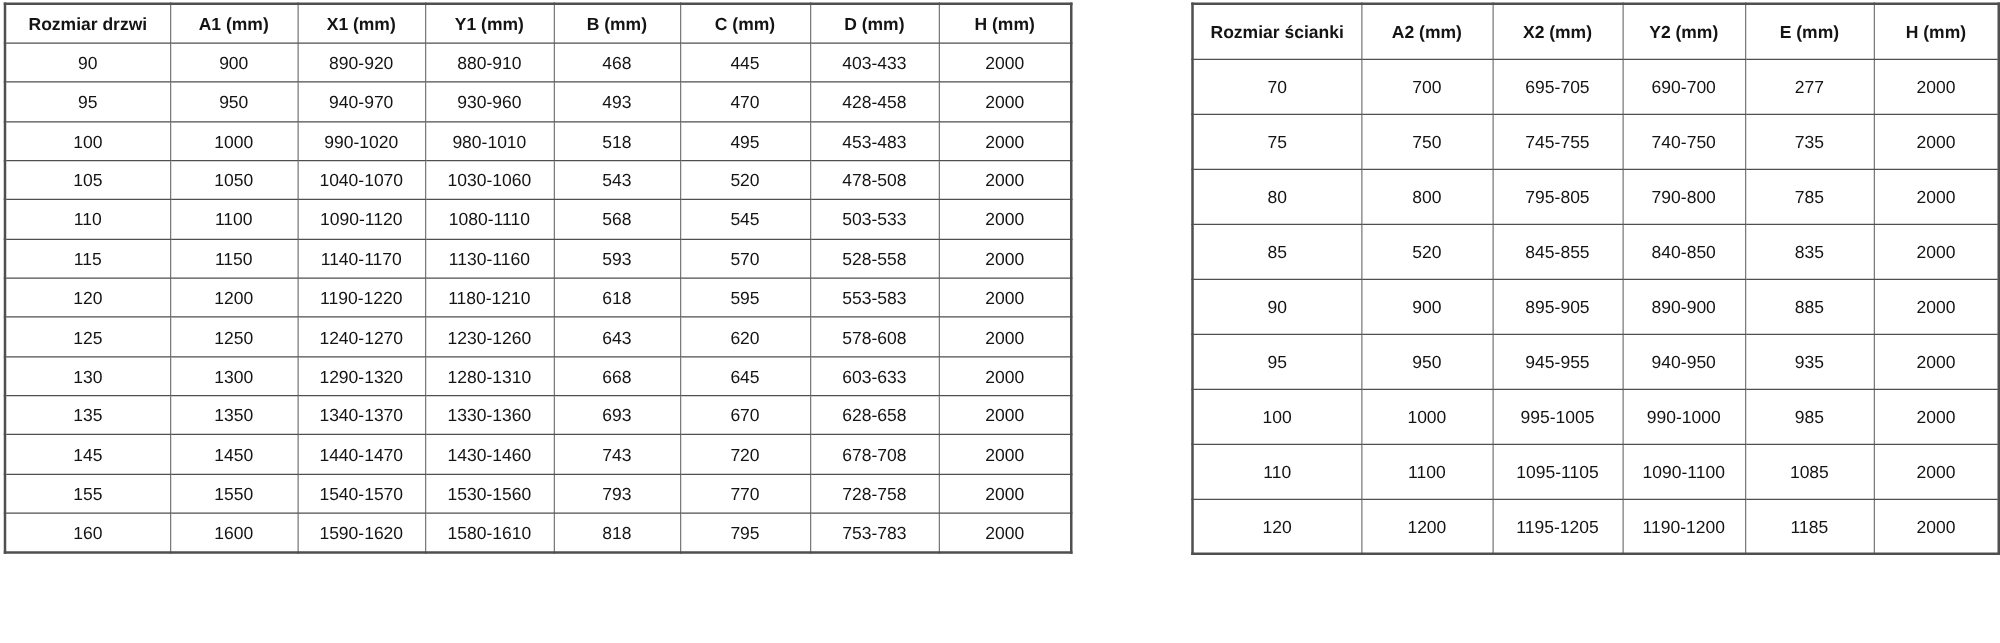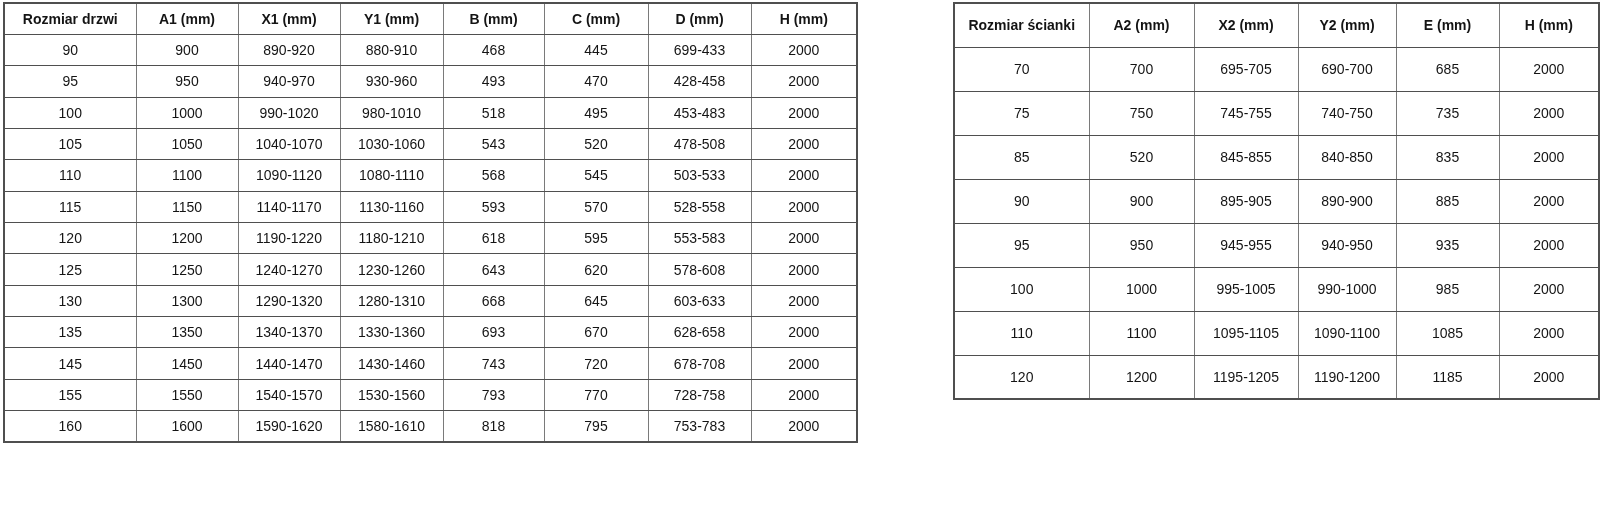--- a/index.html
+++ b/index.html
@@ -82,21 +82,21 @@
         </tr>
       </thead>
       <tbody>
         <tr>
           <td>90</td>
           <td>900</td>
           <td>890-920</td>
           <td>880-910</td>
           <td>468</td>
           <td>445</td>
-          <td>699-433</td>
+          <td>403-433</td>
           <td>2000</td>
         </tr>
         <tr>
           <td>95</td>
           <td>950</td>
           <td>940-970</td>
           <td>930-960</td>
           <td>493</td>
           <td>470</td>
           <td>428-458</td>
@@ -233,32 +233,40 @@
           <th>E (mm)</th>
           <th>H (mm)</th>
         </tr>
       </thead>
       <tbody>
         <tr>
           <td>70</td>
           <td>700</td>
           <td>695-705</td>
           <td>690-700</td>
-          <td>685</td>
+          <td>277</td>
           <td>2000</td>
         </tr>
         <tr>
           <td>75</td>
           <td>750</td>
           <td>745-755</td>
           <td>740-750</td>
           <td>735</td>
           <td>2000</td>
         </tr>
         <tr>
+          <td>80</td>
+          <td>800</td>
+          <td>795-805</td>
+          <td>790-800</td>
+          <td>785</td>
+          <td>2000</td>
+        </tr>
+        <tr>
           <td>85</td>
           <td>520</td>
           <td>845-855</td>
           <td>840-850</td>
           <td>835</td>
           <td>2000</td>
         </tr>
         <tr>
           <td>90</td>
           <td>900</td>

